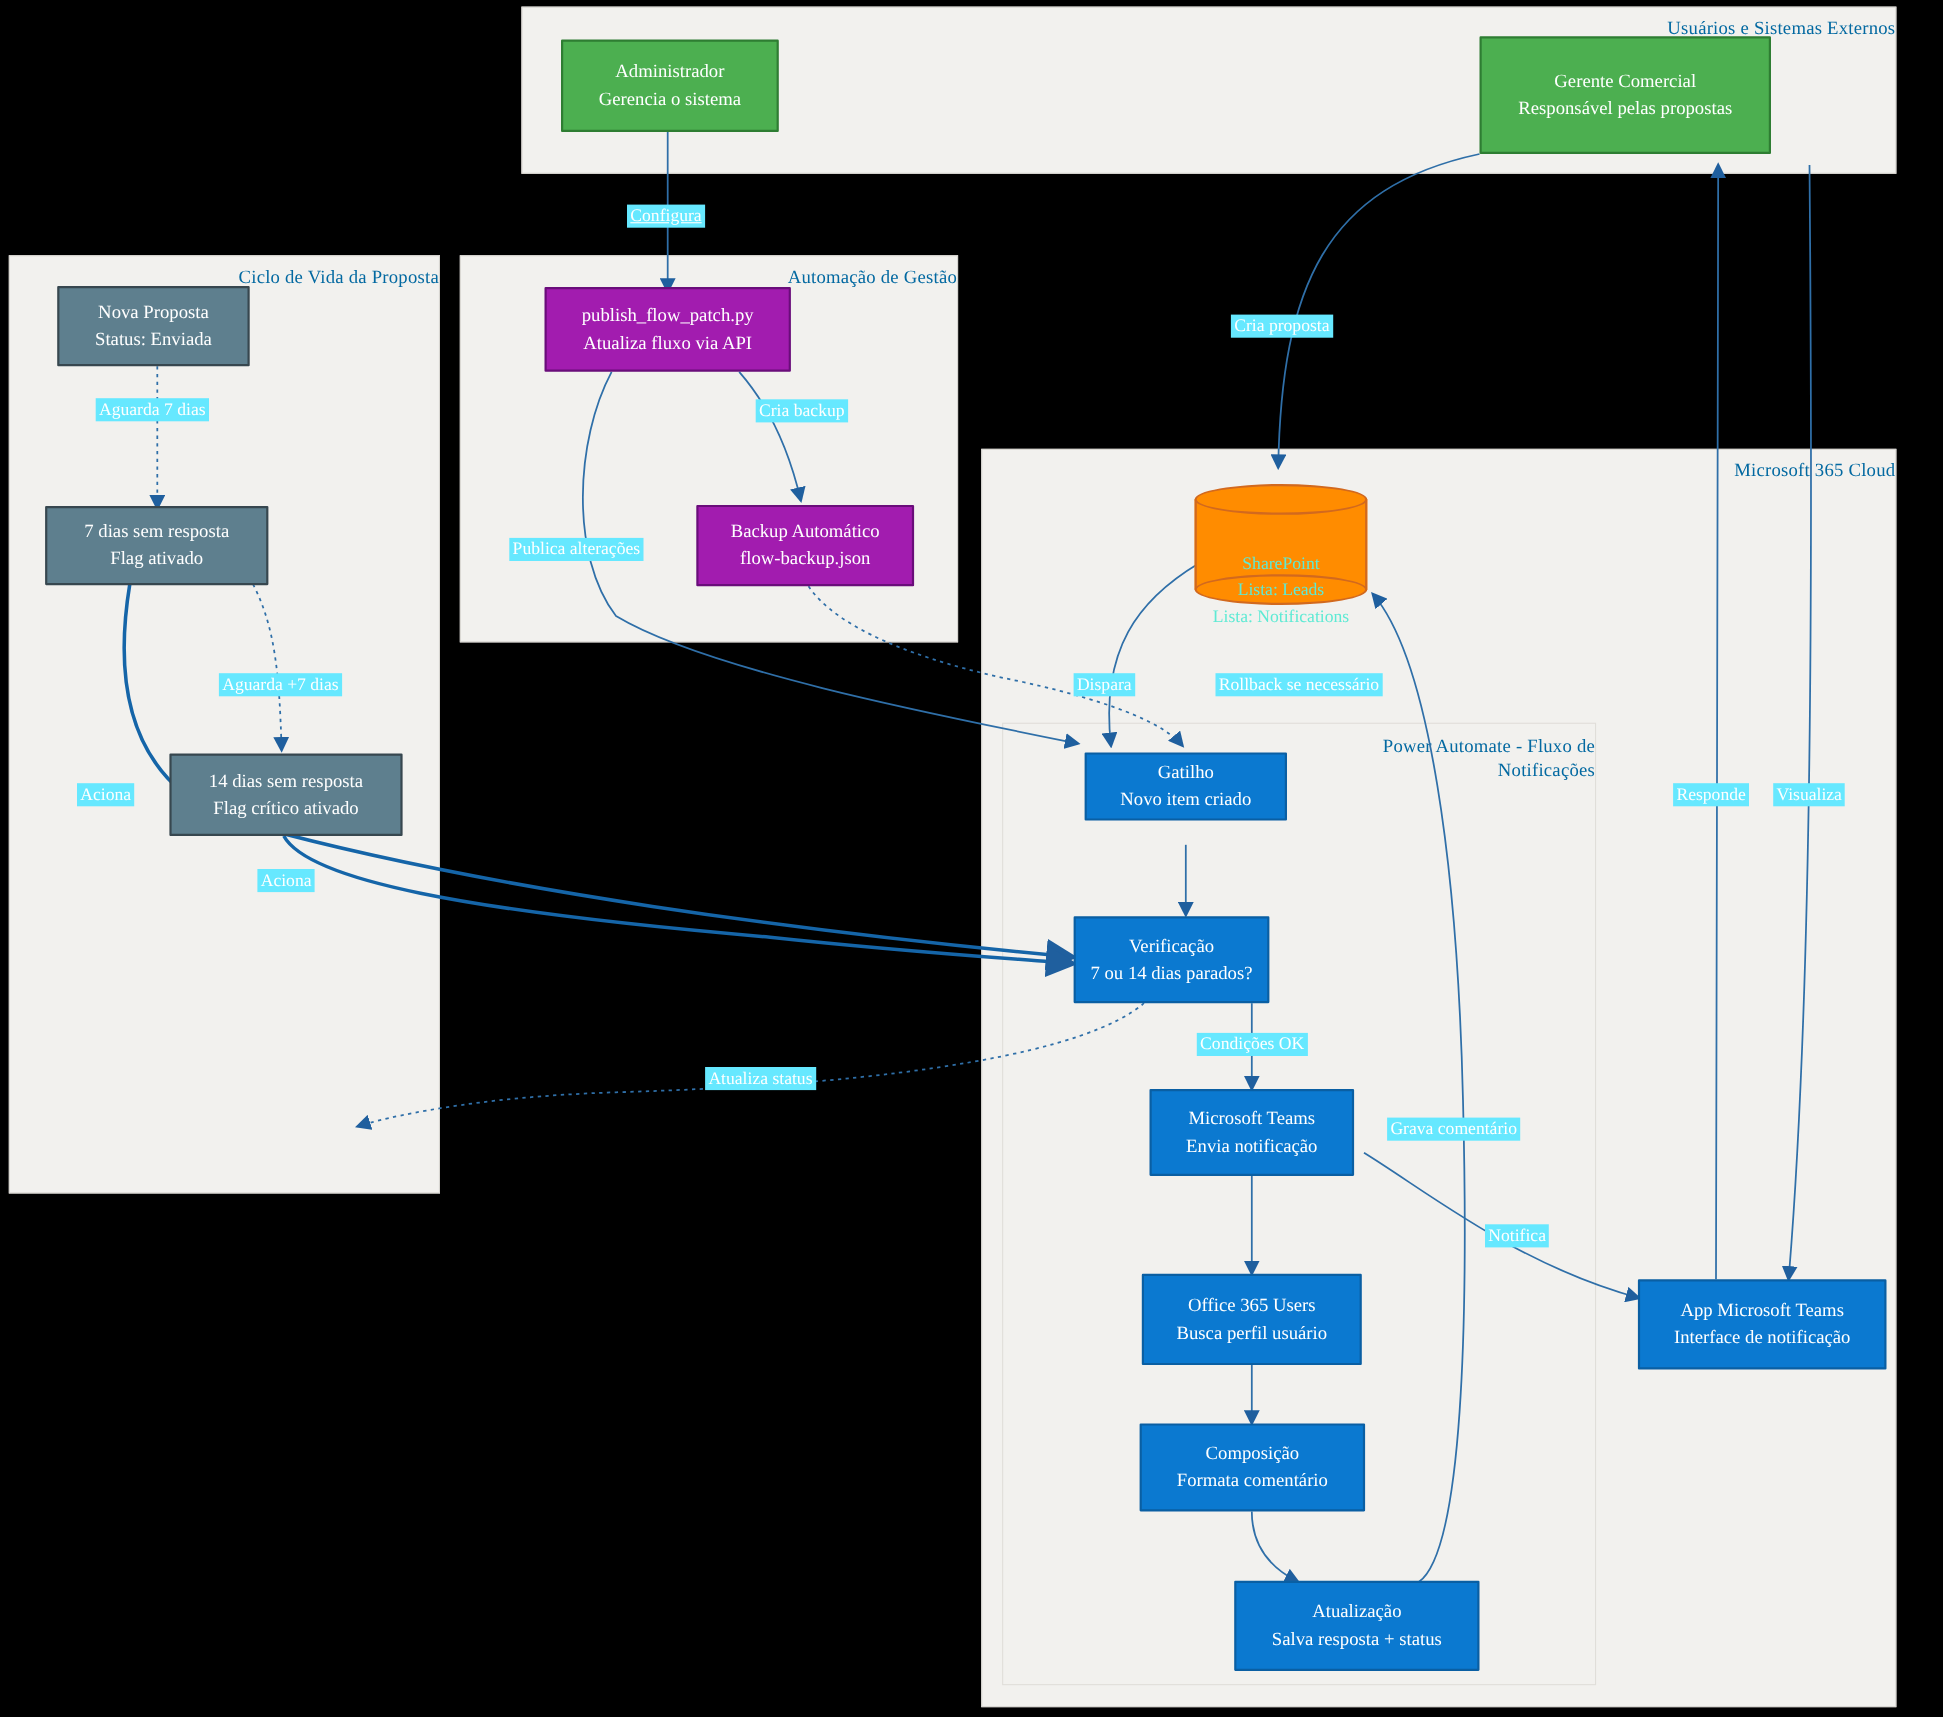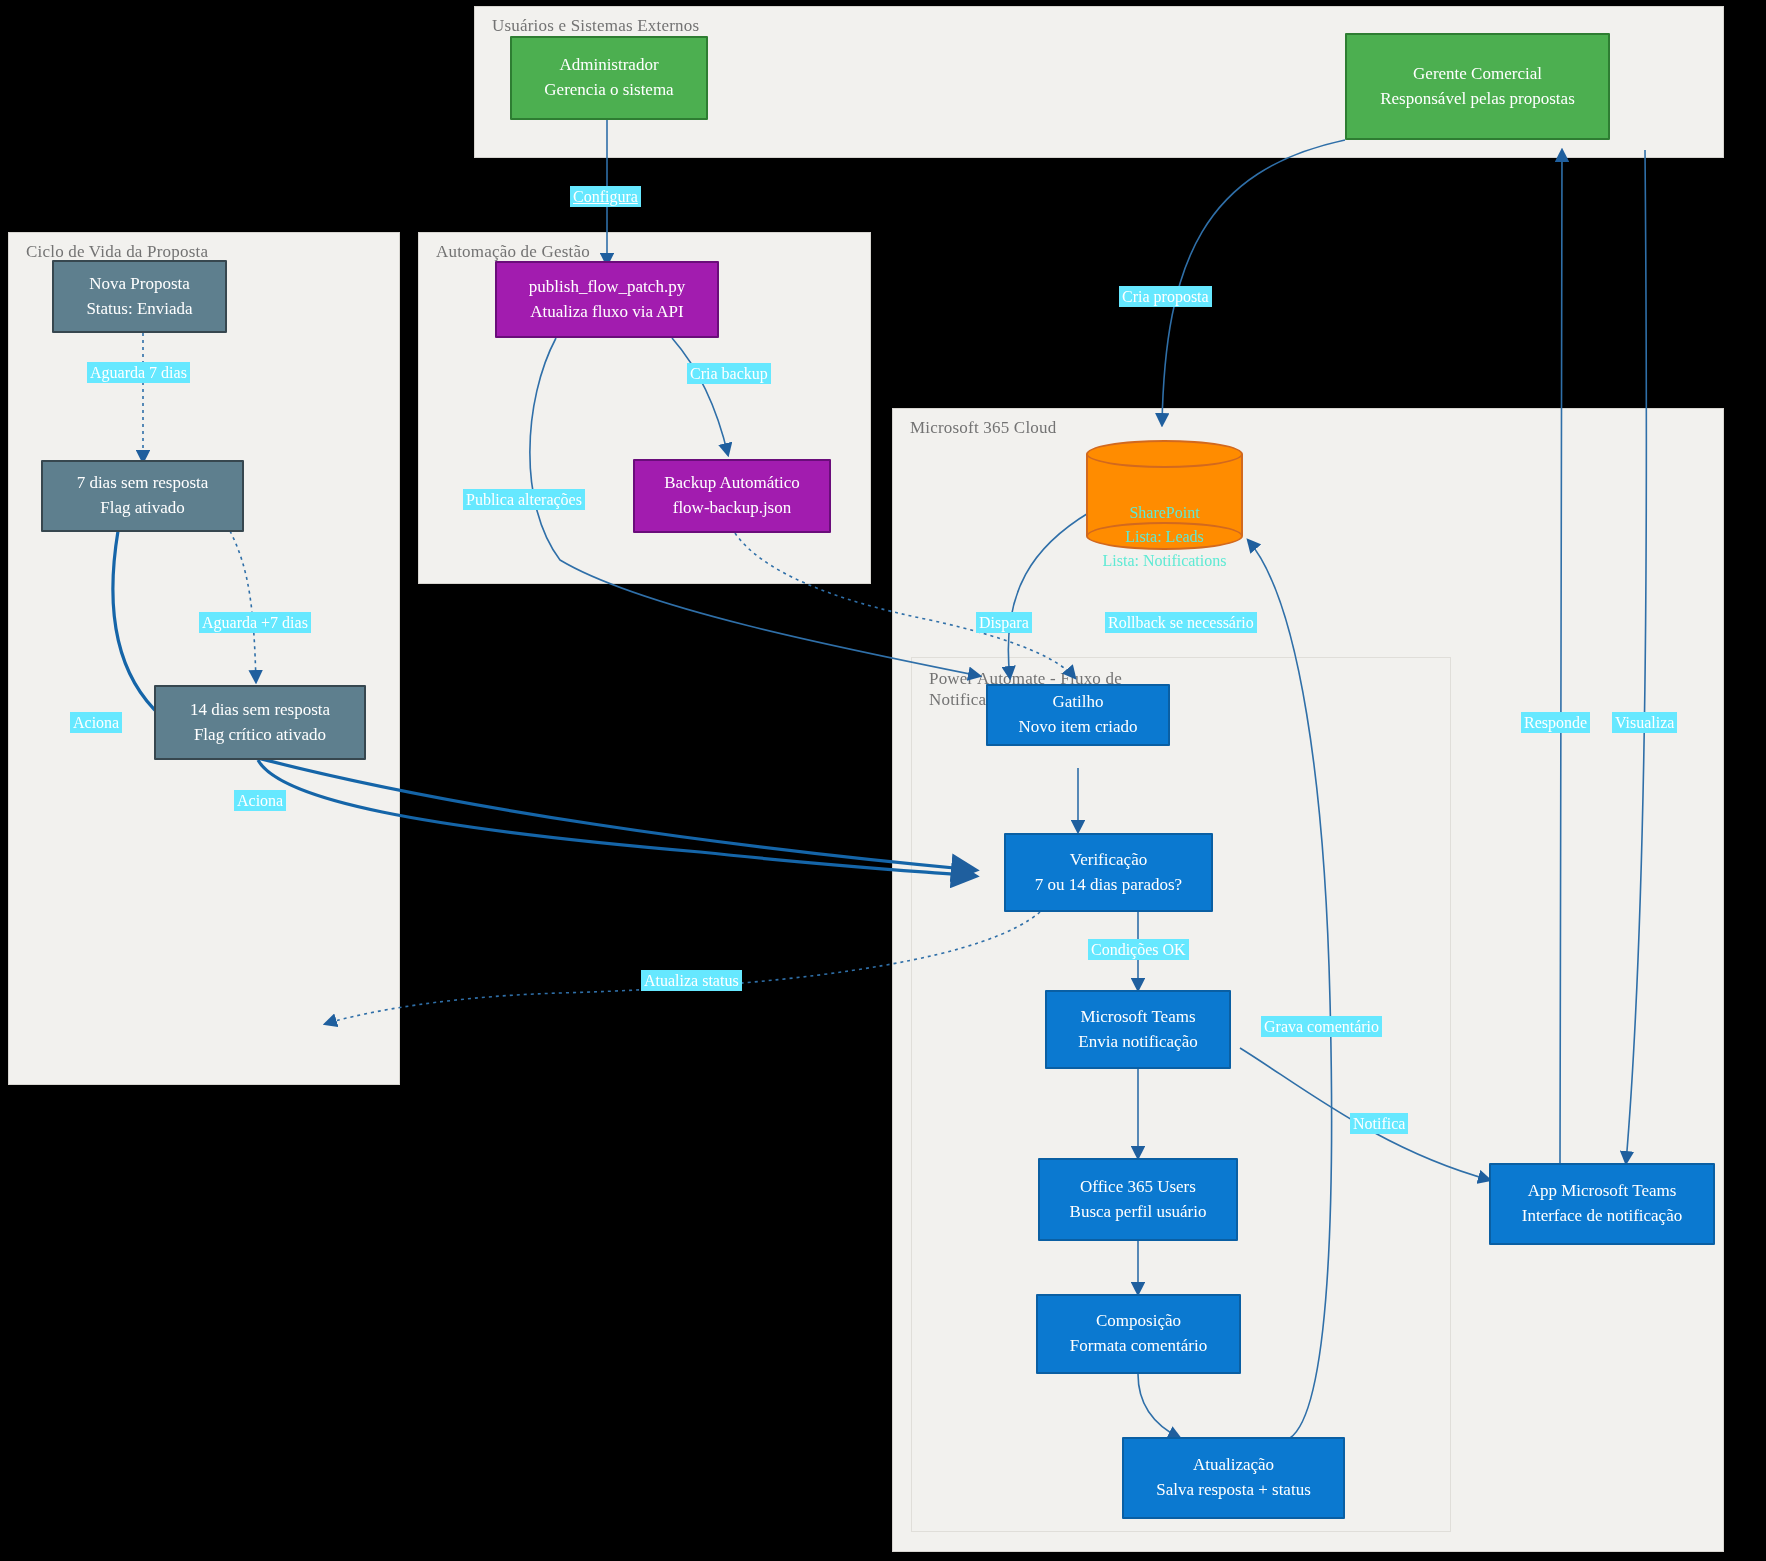--- a/index.html
+++ b/index.html
@@ -2,22 +2,22 @@
 <html><head>
 <meta charset="utf-8">
 <style>
   html,body{margin:0;padding:0;background:#000;}
   #stage{position:relative;width:1766px;height:1561px;background:#000;
          font-family:"Liberation Serif","DejaVu Serif",serif;overflow:hidden;}
 
   
   .subgraph{position:absolute;background:#f2f1ee;border:1px solid #d7d5d0;box-sizing:border-box;}
   .subgraph.inner{background:#f2f1ee;border:1px solid #e0ded9;}
-  .sg-title{position:absolute;left:0;right:0;top:8px;text-align:left;
-            font-size:17px;color:#737373;letter-spacing:.2px;line-height:1.25;margin-left:17px;}
+  .sg-title{position:absolute;left:0;right:0;top:8px;text-align:right;
+            font-size:17px;color:#0369a1;letter-spacing:.2px;line-height:1.25;}
 
   
   .node{position:absolute;box-sizing:border-box;display:flex;flex-direction:column;
         align-items:center;justify-content:center;text-align:center;color:#fff;
         font-size:17px;line-height:1.45;border-radius:1px;}
   .node .l2{display:block;}
   .n-green{background:#4caf50;border:2px solid #2e7d32;}
   .n-slate{background:#5e7f8e;border:2px solid #37474f;}
   .n-purple{background:#a21caf;border:2px solid #6a0d7a;}
   .n-blue{background:#0b79d0;border:2px solid #0a5fa3;}
@@ -167,21 +167,21 @@
       <div>Lista: Leads</div>
       <div>Lista: Notifications</div>
     </div>
   </div>
 
   <div class="node n-blue" style="left:986px;top:684px;width:184px;height:62px;z-index:5;">
     <span>Gatilho</span>
     <span class="l2">Novo item criado</span>
   </div>
 
-  <div class="node n-blue" style="left:976px;top:833px;width:209px;height:79px;z-index:5;margin-left:28px;">
+  <div class="node n-blue" style="left:976px;top:833px;width:178px;height:79px;z-index:5;">
     <span>Verificação</span>
     <span class="l2">7 ou 14 dias parados?</span>
   </div>
 
   <div class="node n-blue" style="left:1045px;top:990px;width:186px;height:79px;z-index:5;">
     <span>Microsoft Teams</span>
     <span class="l2">Envia notificação</span>
   </div>
 
   <div class="node n-blue" style="left:1038px;top:1158px;width:200px;height:83px;z-index:5;">

